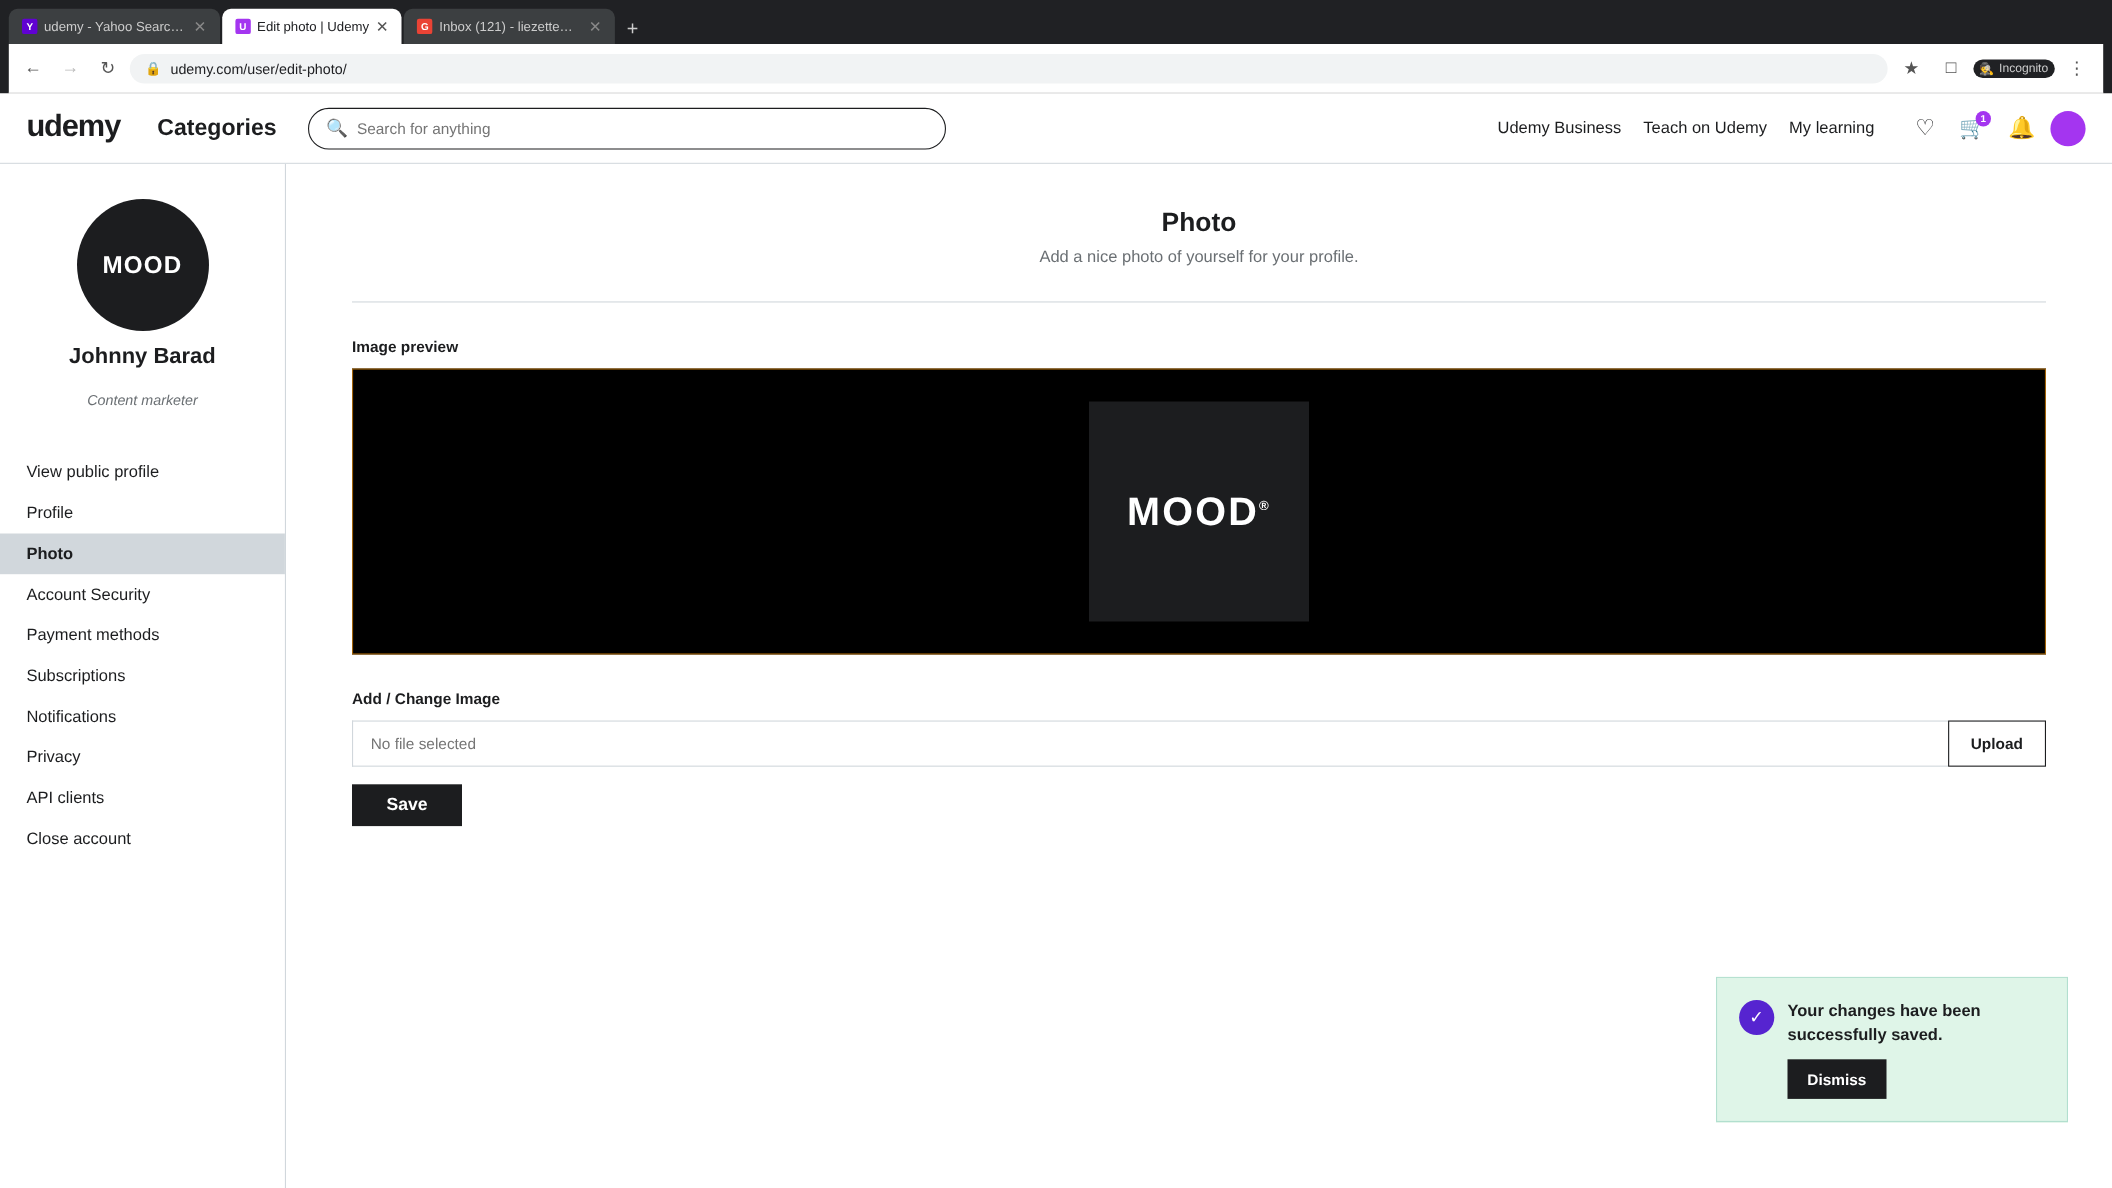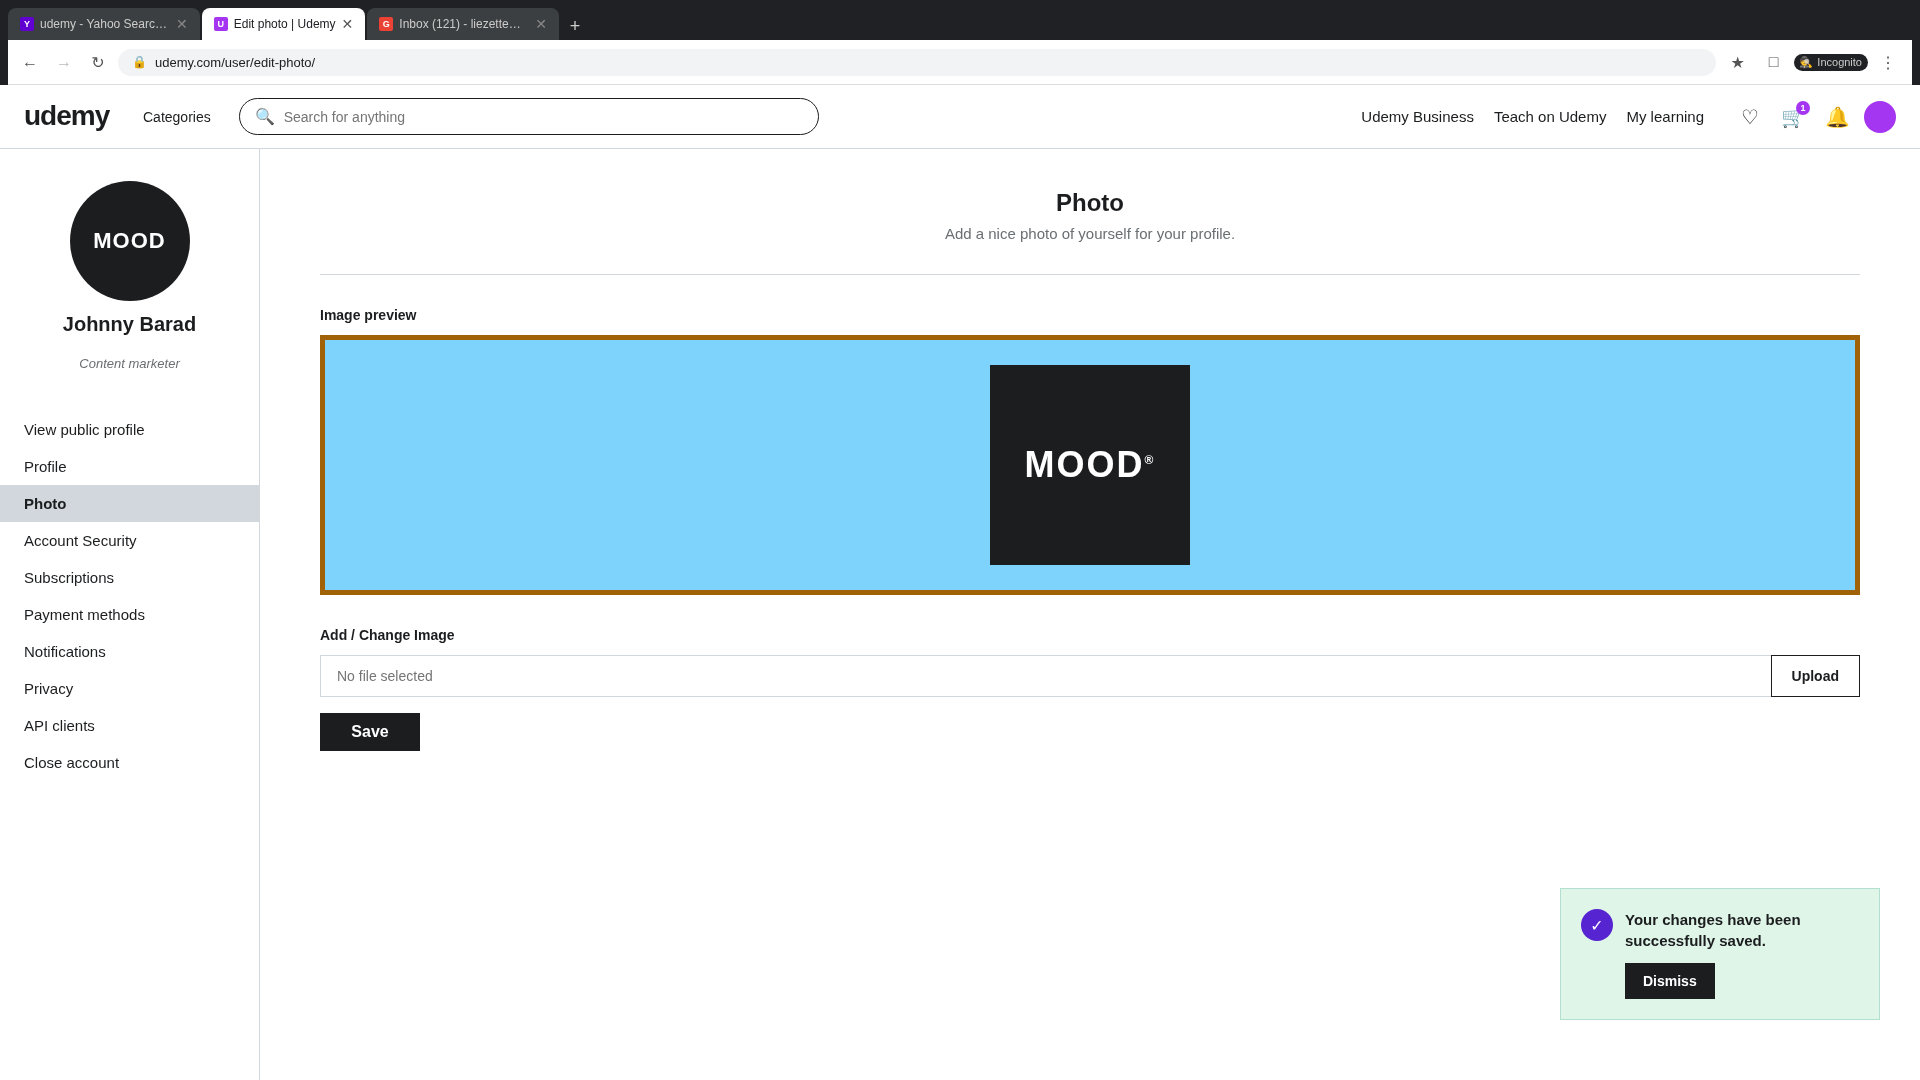--- a/index.html
+++ b/index.html
@@ -139,22 +139,22 @@
       background: #fff;
     }
     .udemy-logo {
       font-size: 24px;
       font-weight: 900;
       color: #1c1d1f;
       letter-spacing: -1px;
       flex-shrink: 0;
     }
     .header-categories {
-      font-size: 14px;
-      font-weight: 400;
+      font-size: 21px;
+      font-weight: 700;
       color: #1c1d1f;
       cursor: pointer;
       white-space: nowrap;
     }
     .header-search {
       flex: 1;
       max-width: 580px;
       display: flex;
       align-items: center;
       background: #fff;
@@ -316,22 +316,22 @@
       margin-bottom: 32px;
     }
     .section-label {
       font-size: 14px;
       font-weight: 600;
       color: #1c1d1f;
       margin-bottom: 12px;
     }
     .image-preview-box {
       width: 100%;
-      background: #7dd3fc;
-      border: 5px solid #a16207;
+      background: #000000;
+      border: 1px solid #a16207;
       min-height: 260px;
       display: flex;
       align-items: center;
       justify-content: center;
       margin-bottom: 32px;
       position: relative;
     }
     .preview-mood-logo {
       width: 200px;
       height: 200px;
@@ -517,22 +517,22 @@
         <span class="sidebar-avatar-text">MOOD</span>
       </div>
       <div class="sidebar-name">Johnny Barad</div>
       <div class="sidebar-subtitle">Content marketer</div>
     </div>
     <nav class="sidebar-nav">
       <a class="sidebar-nav-item">View public profile</a>
       <a class="sidebar-nav-item">Profile</a>
       <a class="sidebar-nav-item active">Photo</a>
       <a class="sidebar-nav-item">Account Security</a>
+      <a class="sidebar-nav-item">Payment methods</a>
       <a class="sidebar-nav-item">Subscriptions</a>
-      <a class="sidebar-nav-item">Payment methods</a>
       <a class="sidebar-nav-item">Notifications</a>
       <a class="sidebar-nav-item">Privacy</a>
       <a class="sidebar-nav-item">API clients</a>
       <a class="sidebar-nav-item">Close account</a>
     </nav>
   </aside>
 
   <main class="content-area">
     <h1 class="page-title">Photo</h1>
     <p class="page-subtitle">Add a nice photo of yourself for your profile.</p>

